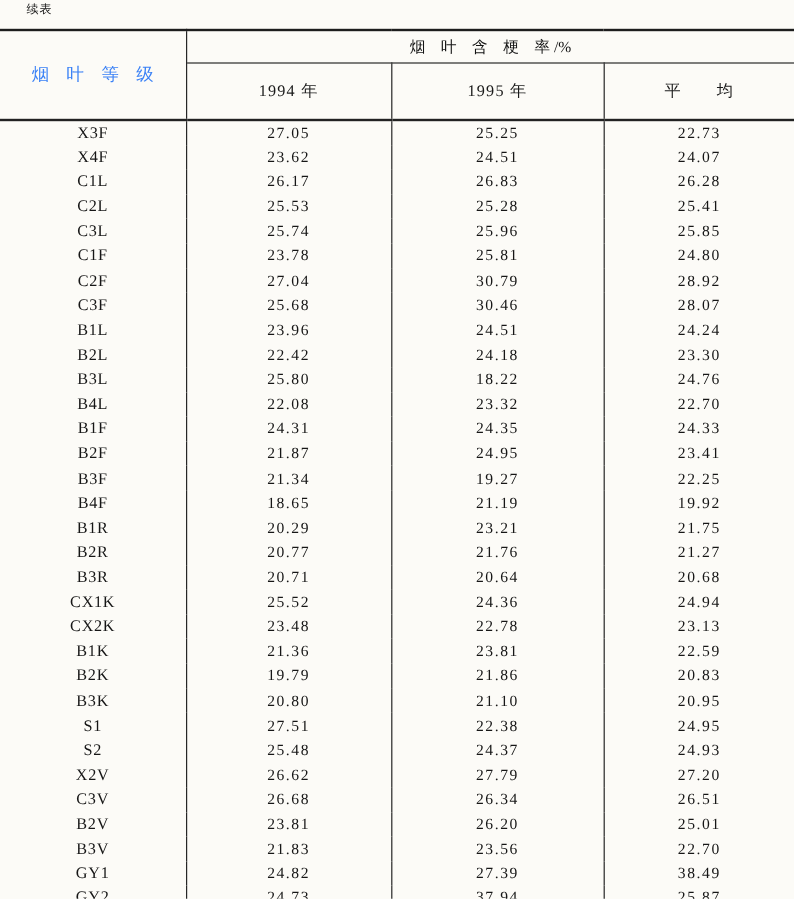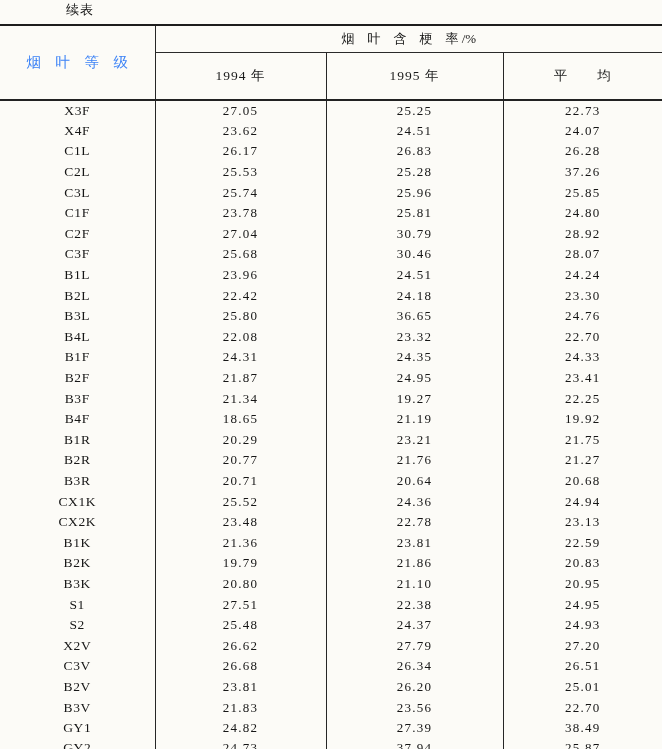--- a/index.html
+++ b/index.html
@@ -8,24 +8,23 @@
     width: 662px; height: 749px;
     background: #fcfbf7;
     color: #1a1a1a;
     font-family: "Liberation Serif", "DejaVu Serif", serif;
     position: relative;
     overflow: hidden;
   }
   .continued {
     position: absolute;
     top: 1px; left: 22px;
-    font-size: 13px;
+    font-size: 10px;
     letter-spacing: 1px;
     color: #161616;
-    margin-left: 44px;
   }
   table.tbl {
     position: absolute;
     top: 24px; left: 0;
     width: 662px;
     border-collapse: collapse;
     table-layout: fixed;
     border-top: 2.5px solid #1d1d1d;
     border-bottom: 3px solid #1d1d1d;
   }
@@ -118,21 +117,21 @@
         <tr>
           <td>C1L</td>
           <td>26.17</td>
           <td>26.83</td>
           <td>26.28</td>
         </tr>
         <tr>
           <td>C2L</td>
           <td>25.53</td>
           <td>25.28</td>
-          <td>37.26</td>
+          <td>25.41</td>
         </tr>
         <tr>
           <td>C3L</td>
           <td>25.74</td>
           <td>25.96</td>
           <td>25.85</td>
         </tr>
         <tr>
           <td>C1F</td>
           <td>23.78</td>
@@ -159,21 +158,21 @@
         </tr>
         <tr>
           <td>B2L</td>
           <td>22.42</td>
           <td>24.18</td>
           <td>23.30</td>
         </tr>
         <tr>
           <td>B3L</td>
           <td>25.80</td>
-          <td>36.65</td>
+          <td>18.22</td>
           <td>24.76</td>
         </tr>
         <tr>
           <td>B4L</td>
           <td>22.08</td>
           <td>23.32</td>
           <td>22.70</td>
         </tr>
         <tr>
           <td>B1F</td>

